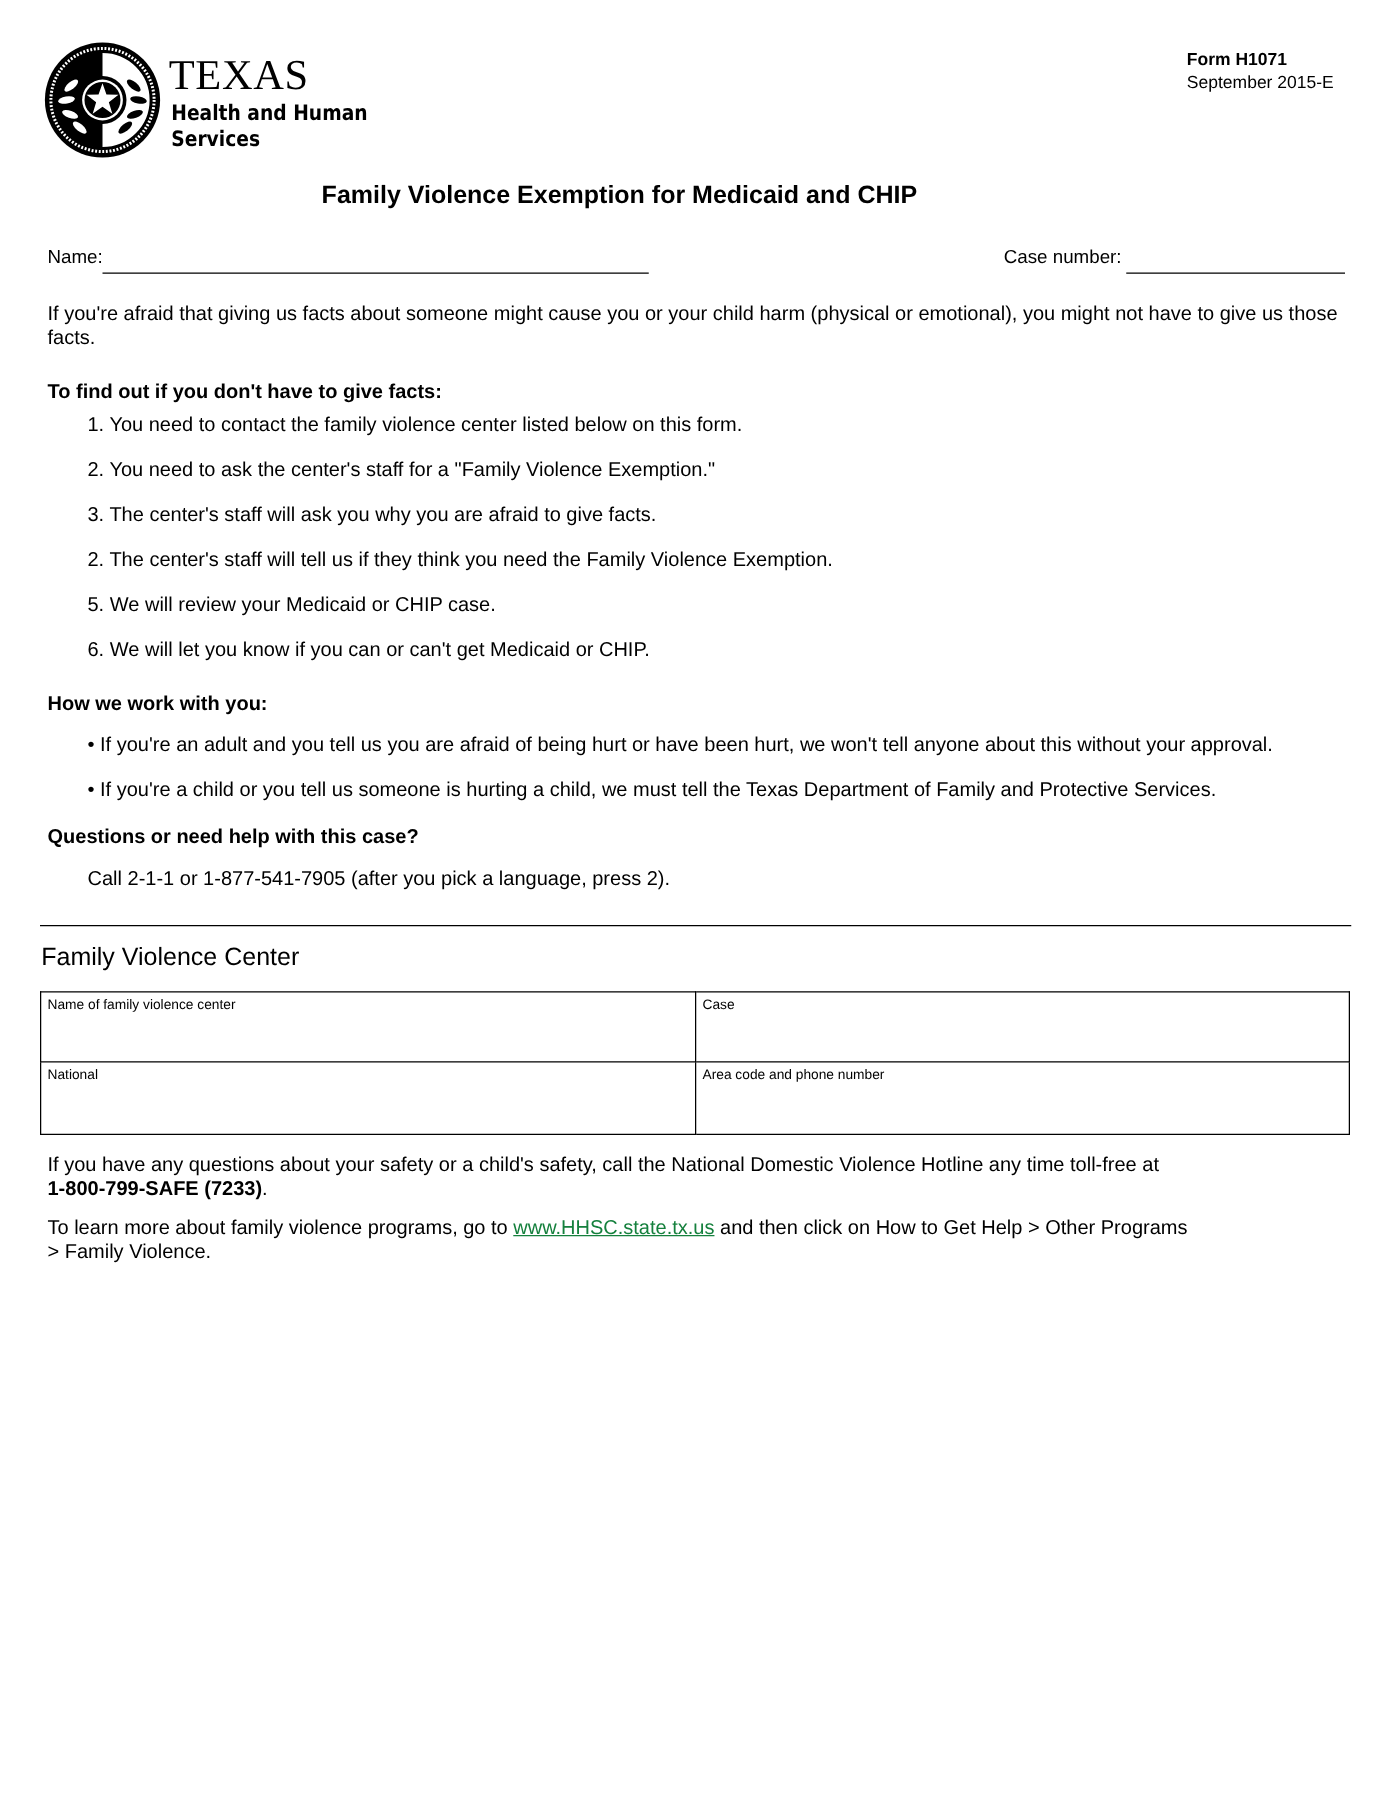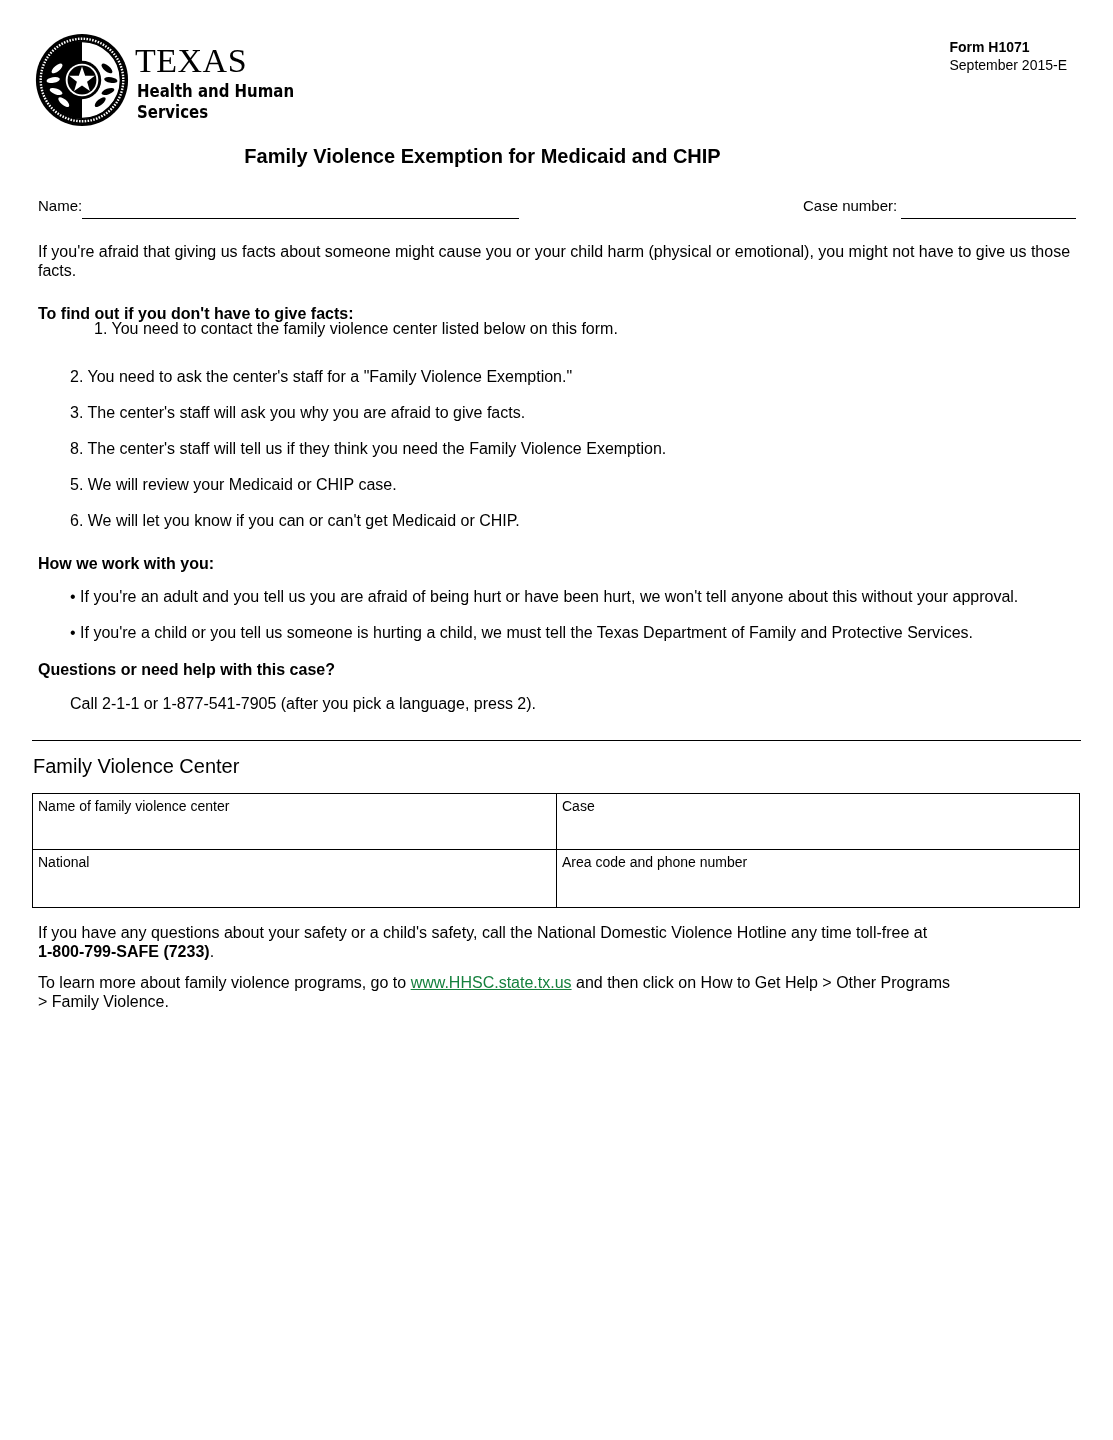--- a/index.html
+++ b/index.html
@@ -6,30 +6,30 @@
   body {
     width: 1113px; height: 1440px; position: relative; overflow: hidden;
     font-family: "Liberation Sans", sans-serif; color: #000;
   }
   .abs { position: absolute; }
   .logo { left: 34px; top: 32px; width: 96px; height: 96px; }
   .brand-texas { left: 135px; top: 44px; font-family: "Liberation Serif", serif; font-size: 34px; letter-spacing: 0.5px; line-height: 1; }
   .brand-sub { left: 137px; top: 81px; font-family: "DejaVu Sans", sans-serif; font-weight: bold; font-size: 17px; line-height: 21px; transform: scaleX(0.88); transform-origin: left top; }
   .form-id { right: 46px; top: 38px; font-size: 14px; line-height: 18px; }
   .form-id .num { font-weight: bold; }
-  .title { left: 0; width: 965px; top: 145px; text-align: center; font-weight: bold; font-size: 20px; }
+  .title { left: 0; width: 965px; top: 145px; text-align: center; font-weight: bold; font-size: 20px; padding-left: 13px; }
   .label { font-size: 15px; }
   .line { border-bottom: 1px solid #000; height: 0; }
   .para { left: 38px; width: 1040px; font-size: 16px; line-height: 19px; }
   .heading { left: 38px; font-weight: bold; font-size: 16px; }
   .step { left: 70px; font-size: 16px; }
   .divider { left: 32px; width: 1049px; top: 740px; border-top: 1px solid #000; }
   .section-title { left: 33px; top: 755px; font-weight: normal; font-size: 20px; }
   table.fvc { position: absolute; left: 32px; top: 793px; width: 1048px; border-collapse: collapse; }
-  table.fvc td { border: 1px solid #000; height: 56px; vertical-align: top; padding: 4px 5px; font-size: 14px; box-sizing: border-box; }
+  table.fvc td { border: 1px solid #000; height: 56px; vertical-align: top; padding: 4px 5px; font-size: 11px; box-sizing: border-box; }
   table.fvc td.c1 { width: 524px; }
   a.link { color: #15803d; text-decoration: underline; }
 </style>
 </head>
 <body>
 
 <svg class="abs logo" viewBox="0 0 100 100">
   <circle cx="50" cy="50" r="48" fill="#000"></circle>
   <circle cx="50" cy="50" r="43" fill="none" stroke="#fff" stroke-width="2.5" stroke-dasharray="1.6 1.4"></circle>
   <circle cx="50" cy="50" r="40" fill="#fff"></circle>
@@ -66,24 +66,24 @@
 <div class="abs title">Family Violence Exemption for Medicaid and CHIP</div>
 
 <div class="abs label" style="left:38px; top:197px;">Name:</div>
 <div class="abs line" style="left:82px; top:218px; width:437px;"></div>
 <div class="abs label" style="left:803px; top:197px;">Case number:</div>
 <div class="abs line" style="left:901px; top:218px; width:175px;"></div>
 
 <div class="abs para" style="top:242px;">If you're afraid that giving us facts about someone might cause you or your child harm (physical or emotional), you might not have to give us those facts.</div>
 
 <div class="abs heading" style="top:305px;">To find out if you don't have to give facts:</div>
-<div class="abs step" style="top:320px;margin-left:24px;">1. You need to contact the family violence center listed below on this form.</div>
+<div class="abs step" style="top:332px;">1. You need to contact the family violence center listed below on this form.</div>
 <div class="abs step" style="top:368px;">2. You need to ask the center's staff for a "Family Violence Exemption."</div>
 <div class="abs step" style="top:404px;">3. The center's staff will ask you why you are afraid to give facts.</div>
-<div class="abs step" style="top:440px;">8. The center's staff will tell us if they think you need the Family Violence Exemption.</div>
+<div class="abs step" style="top:440px;">2. The center's staff will tell us if they think you need the Family Violence Exemption.</div>
 <div class="abs step" style="top:476px;">5. We will review your Medicaid or CHIP case.</div>
 <div class="abs step" style="top:512px;">6. We will let you know if you can or can't get Medicaid or CHIP.</div>
 
 <div class="abs heading" style="top:555px;">How we work with you:</div>
 <div class="abs step" style="top:588px;">• If you're an adult and you tell us you are afraid of being hurt or have been hurt, we won't tell anyone about this without your approval.</div>
 <div class="abs step" style="top:624px;">• If you're a child or you tell us someone is hurting a child, we must tell the Texas Department of Family and Protective Services.</div>
 
 <div class="abs heading" style="top:661px;">Questions or need help with this case?</div>
 <div class="abs step" style="top:695px;">Call 2-1-1 or 1-877-541-7905 (after you pick a language, press 2).</div>
 

